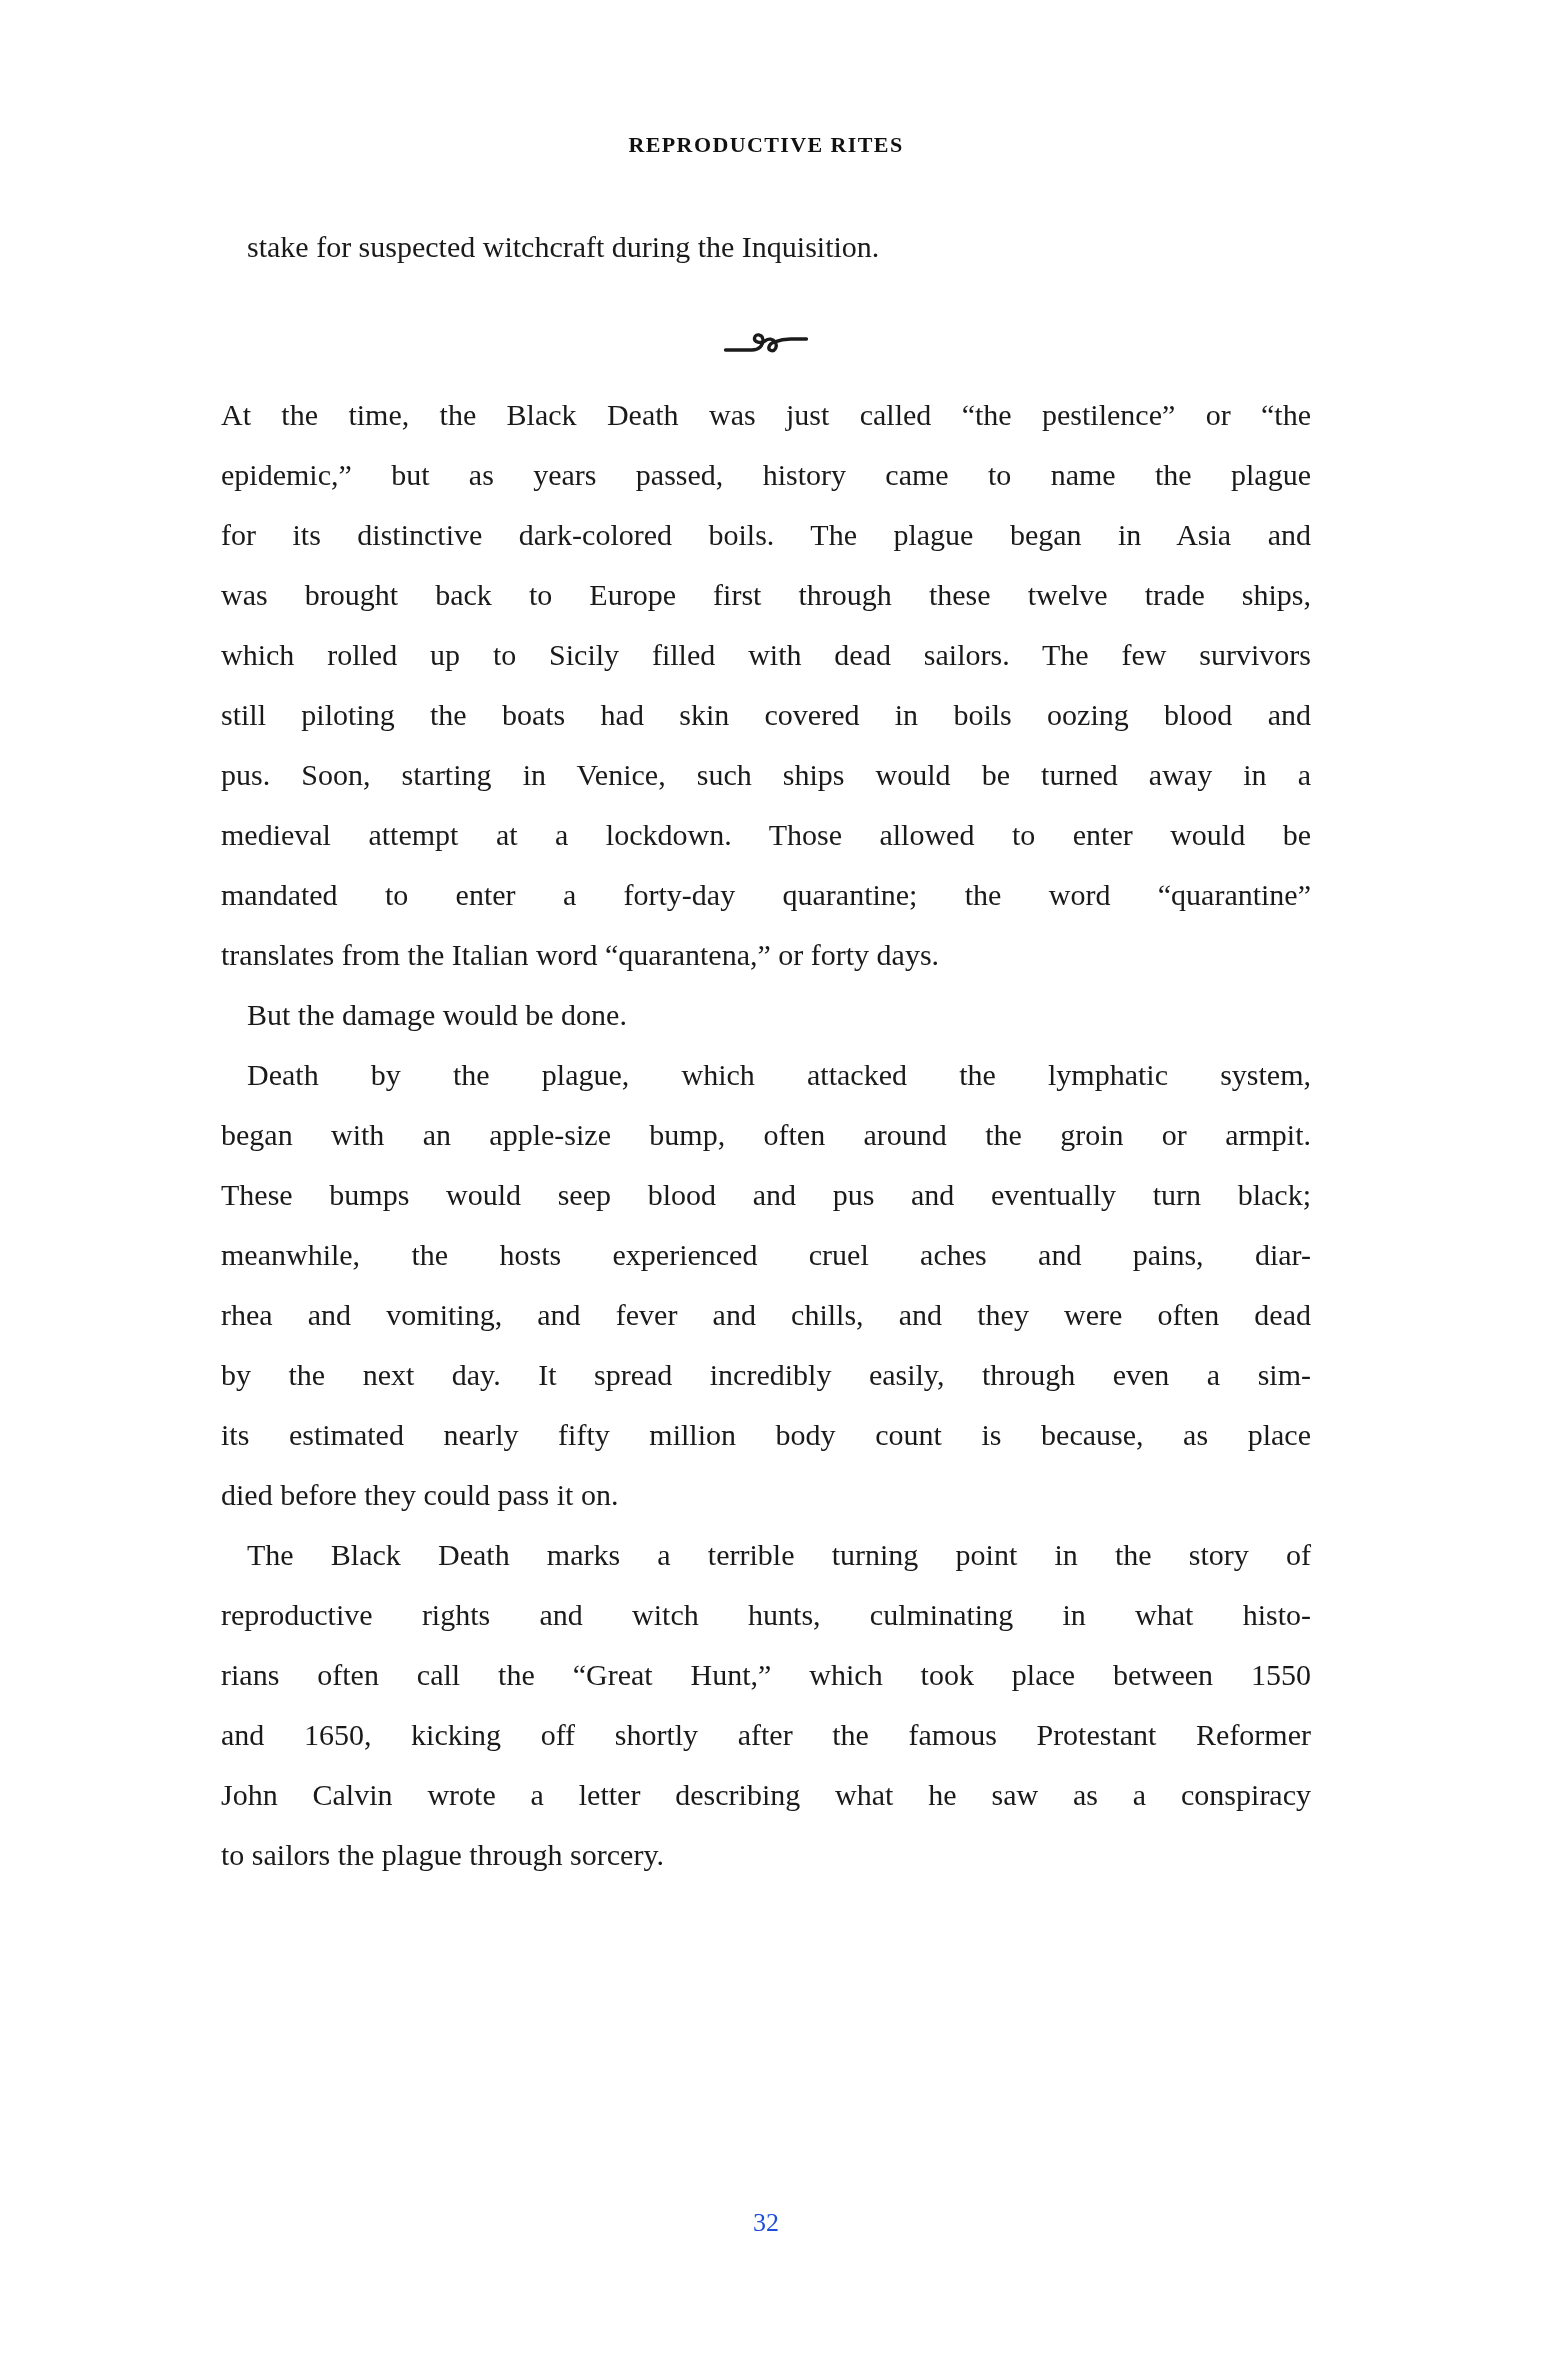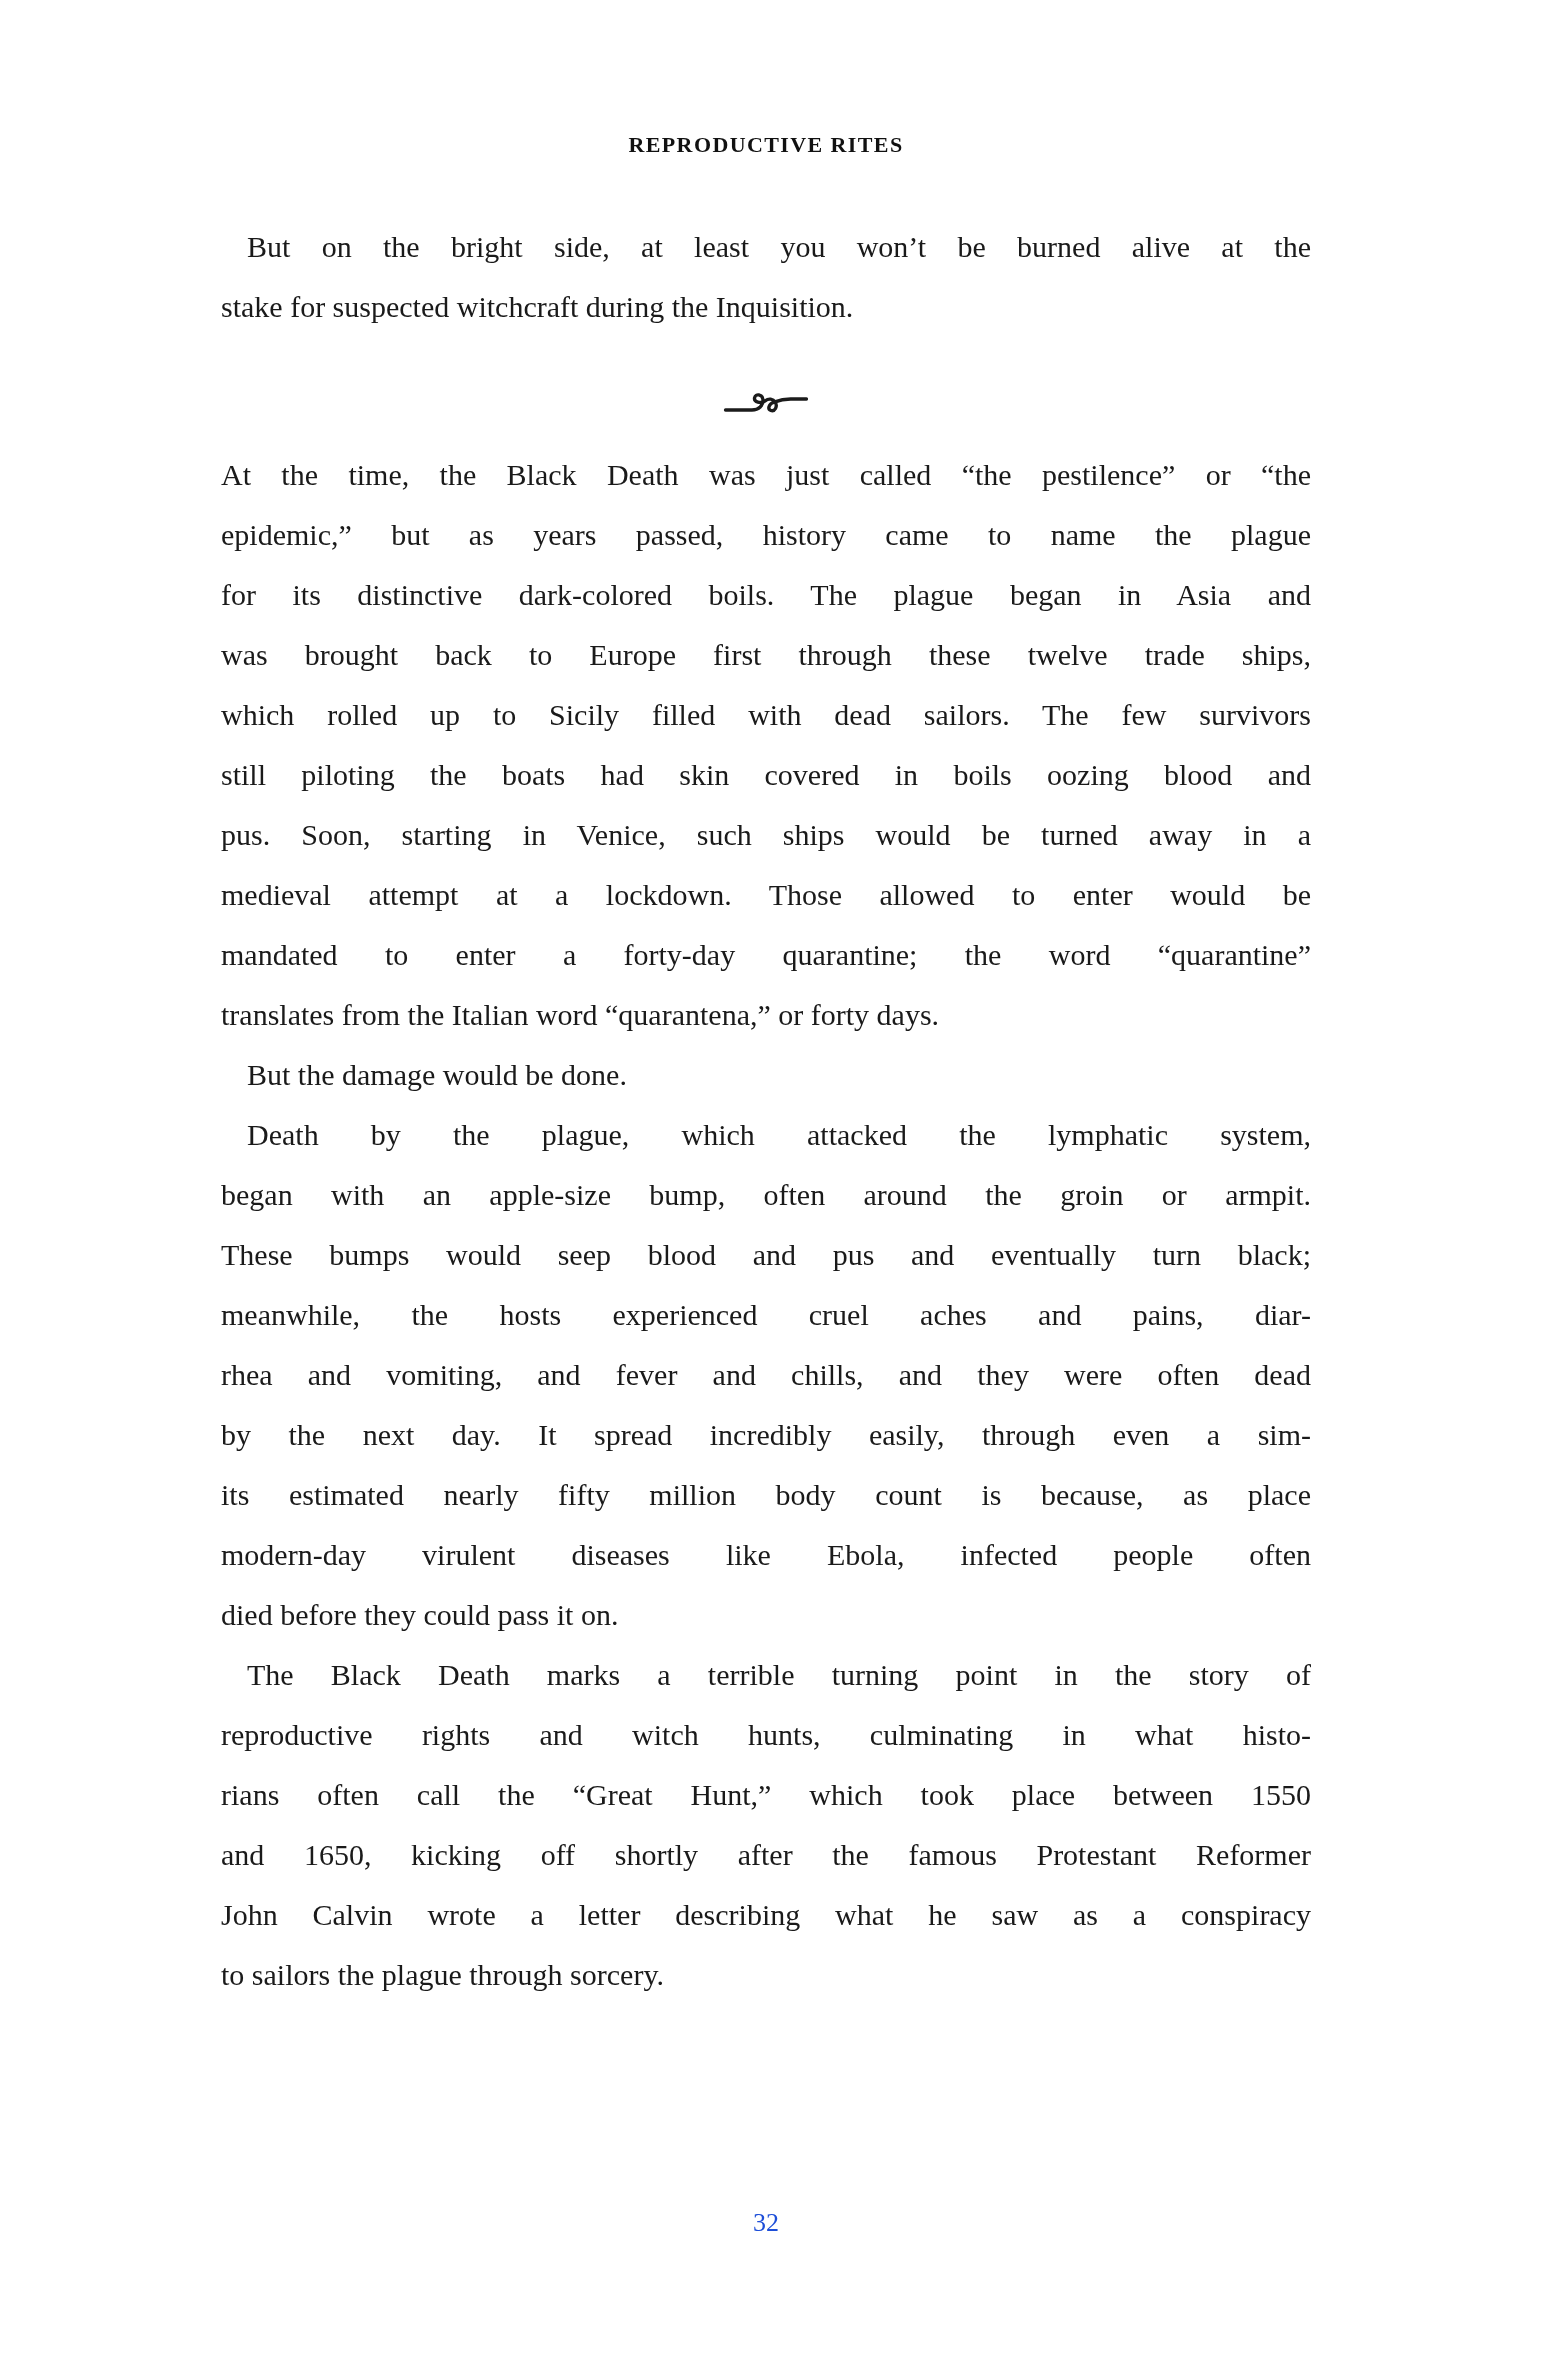--- a/index.html
+++ b/index.html
@@ -72,21 +72,20 @@
 </head>
 <body>
 
 <div class="page">
 
   <div class="running-header">REPRODUCTIVE RITES</div>
 
   <div class="text-column">
 
     <div class="para indent para-first">
-        <div class="line">But on the bright side, at least you won’t be burned alive at the</div>
         <div class="line last">stake for suspected witchcraft during the Inquisition.</div>
       </div>
 
     <div class="ornament">
       <svg width="88" height="32" viewBox="0 0 100 36" xmlns="http://www.w3.org/2000/svg" aria-hidden="true">
         <path d="M 4 26 L 34 26
                  C 42 26 47 21 46.5 14
                  C 46 8 38 7 37 12
                  C 36 17 44 19 49 15.5
                  C 53 12.5 58 13 60.5 17
@@ -115,21 +114,20 @@
       </div>
 
     <div class="para indent">
         <div class="line">Death by the plague, which attacked the lymphatic system,</div>
         <div class="line">began with an apple-size bump, often around the groin or armpit.</div>
         <div class="line">These bumps would seep blood and pus and eventually turn black;</div>
         <div class="line">meanwhile, the hosts experienced cruel aches and pains, diar-</div>
         <div class="line">rhea and vomiting, and fever and chills, and they were often dead</div>
         <div class="line">by the next day. It spread incredibly easily, through even a sim-</div>
         <div class="line">its estimated nearly fifty million body count is because, as place</div>
-        <div class="line">modern-day virulent diseases like Ebola, infected people often</div>
         <div class="line last">died before they could pass it on.</div>
       </div>
 
     <div class="para indent">
         <div class="line">The Black Death marks a terrible turning point in the story of</div>
         <div class="line">reproductive rights and witch hunts, culminating in what histo-</div>
         <div class="line">rians often call the “Great Hunt,” which took place between 1550</div>
         <div class="line">and 1650, kicking off shortly after the famous Protestant Reformer</div>
         <div class="line">John Calvin wrote a letter describing what he saw as a conspiracy</div>
         <div class="line last">to sailors the plague through sorcery.</div>

